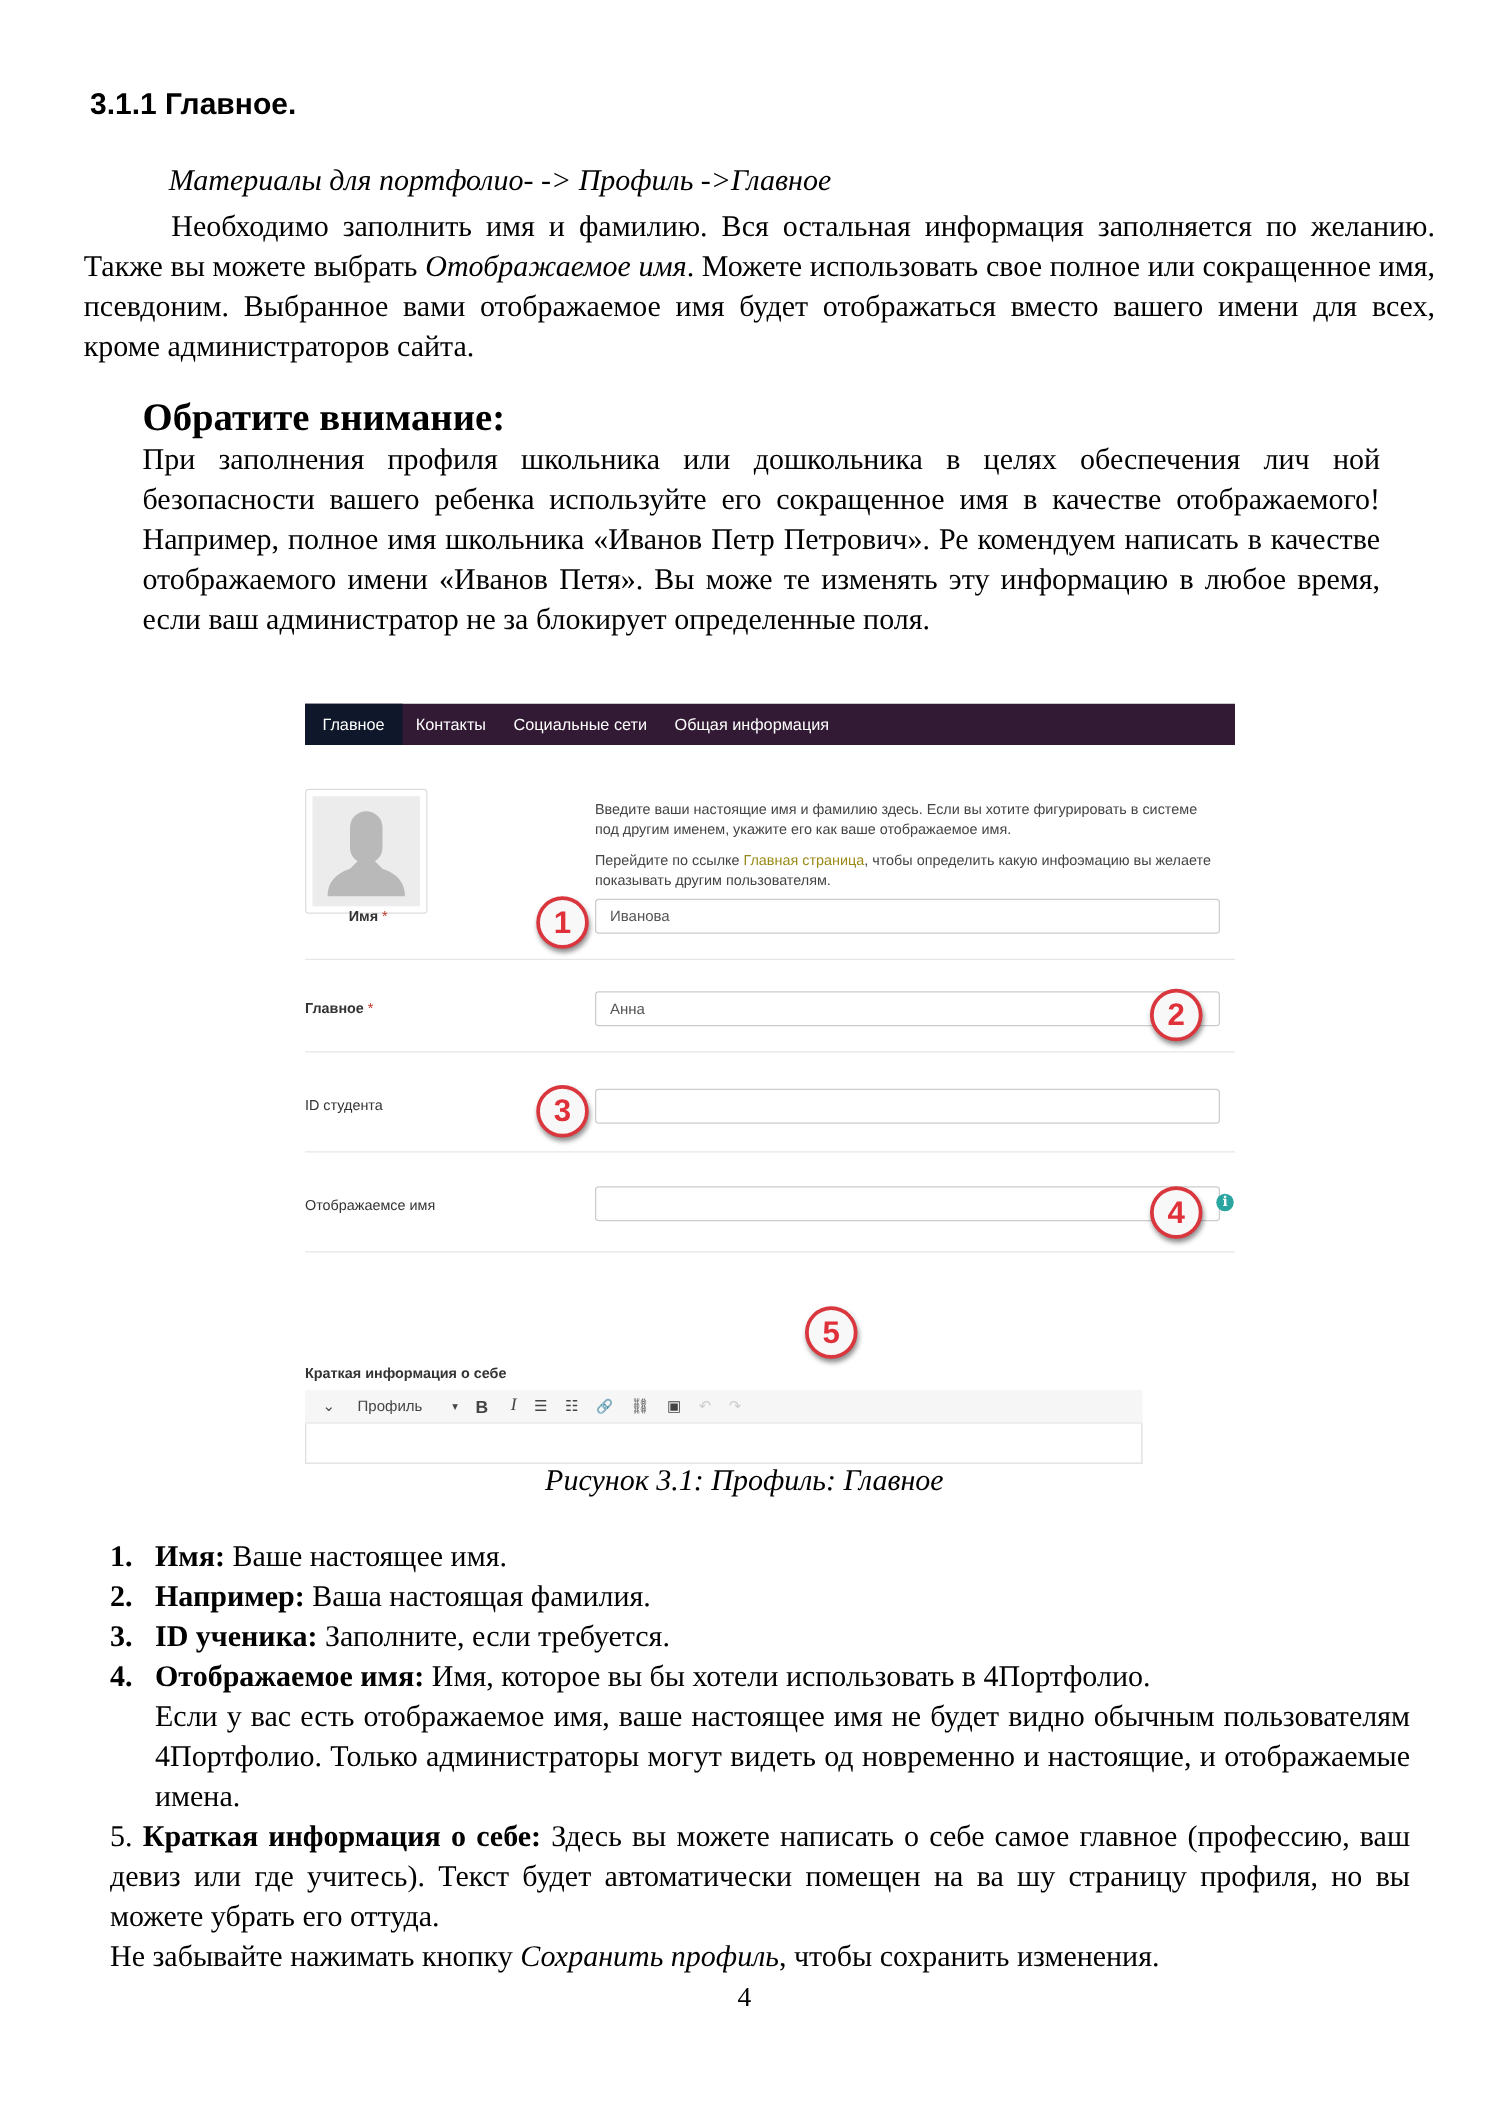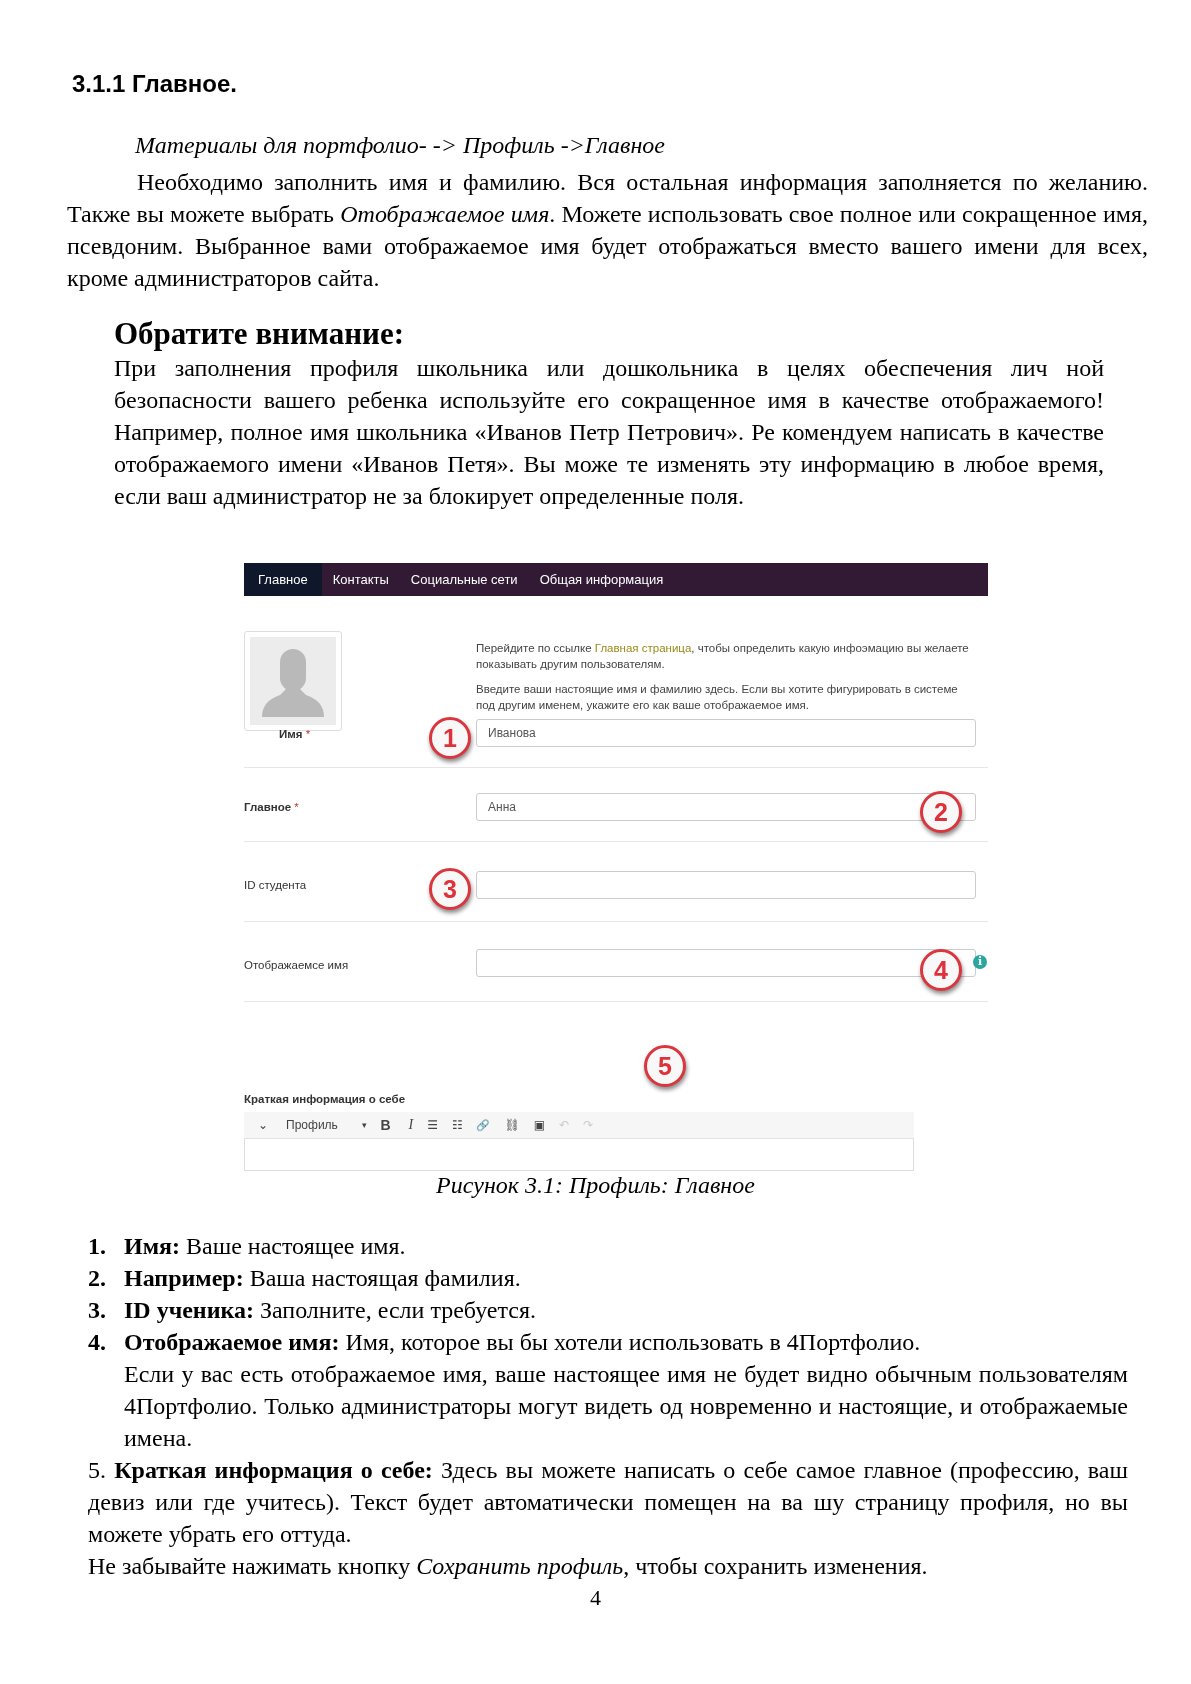--- a/index.html
+++ b/index.html
@@ -61,22 +61,22 @@
   <div class="avatar-box">
     <div class="avatar-inner">
       <svg width="86" height="88" viewBox="0 0 86 88">
         <rect x="30" y="12" width="26" height="42" rx="13" fill="#b9b9b9"></rect>
         <path d="M12 80 Q12 64 30 58 L36 52 L50 52 L56 58 Q74 64 74 80 Z" fill="#b9b9b9"></path>
       </svg>
     </div>
   </div>
 
   <div class="help">
+    <p>Введите ваши настоящие имя и фамилию здесь. Если вы хотите фигурировать в системе под другим именем, укажите его как ваше отображаемое имя.</p>
     <p><span>Перейдите по ссылке </span><span class="link">Главная страница</span><span>, чтобы определить какую инфоэмацию вы желаете показывать другим пользователям.</span></p>
-    <p>Введите ваши настоящие имя и фамилию здесь. Если вы хотите фигурировать в системе под другим именем, укажите его как ваше отображаемое имя.</p>
   </div>
 
   <div class="row" style="top:138px;height:66px;">
     <div class="lbl" style="top:27px;padding-left:35px;"><b>Имя</b> <span class="req">*</span></div>
     <div class="inp" style="top:18px;">Иванова</div>
     <div class="badge" style="left:185px;top:16px;">1</div>
   </div>
 
   <div class="row" style="top:204px;height:74px;">
     <div class="lbl" style="top:34px;"><b>Главное</b> <span class="req">*</span></div>

